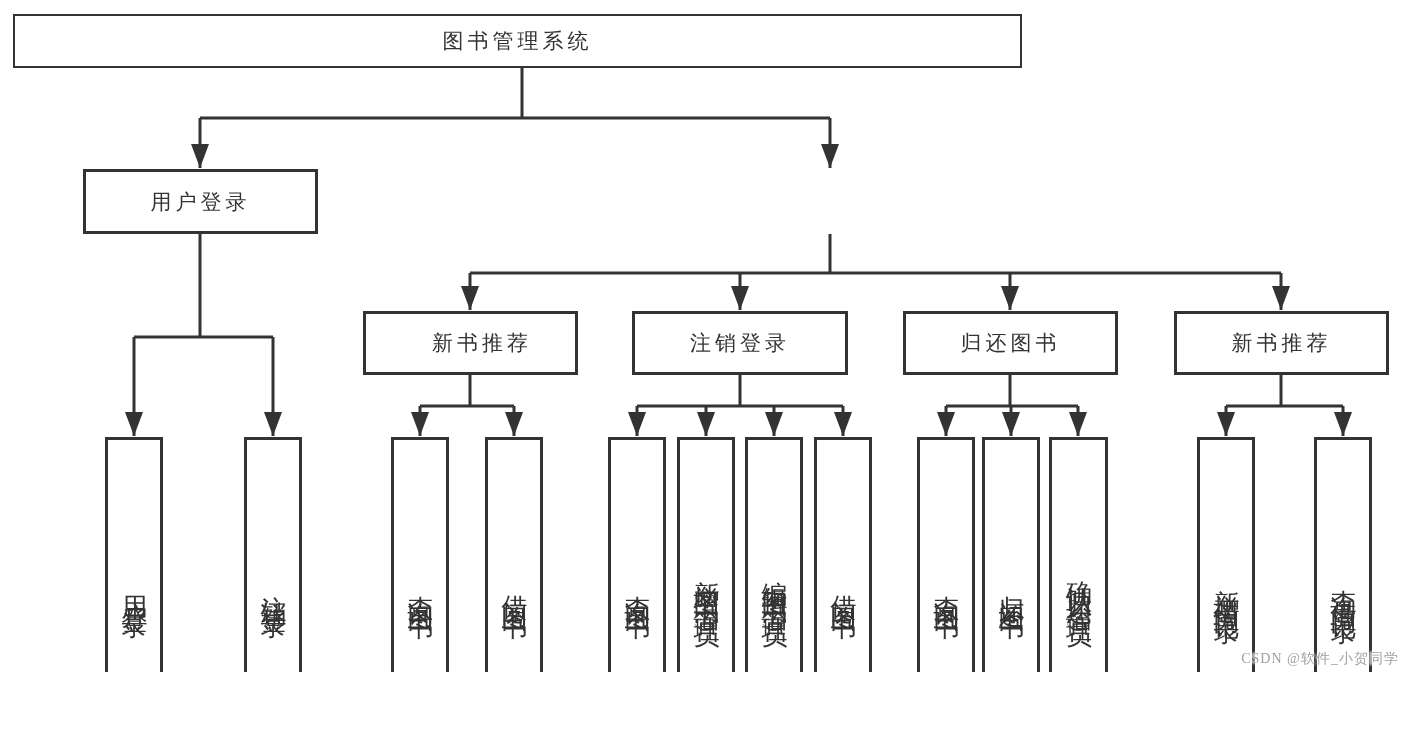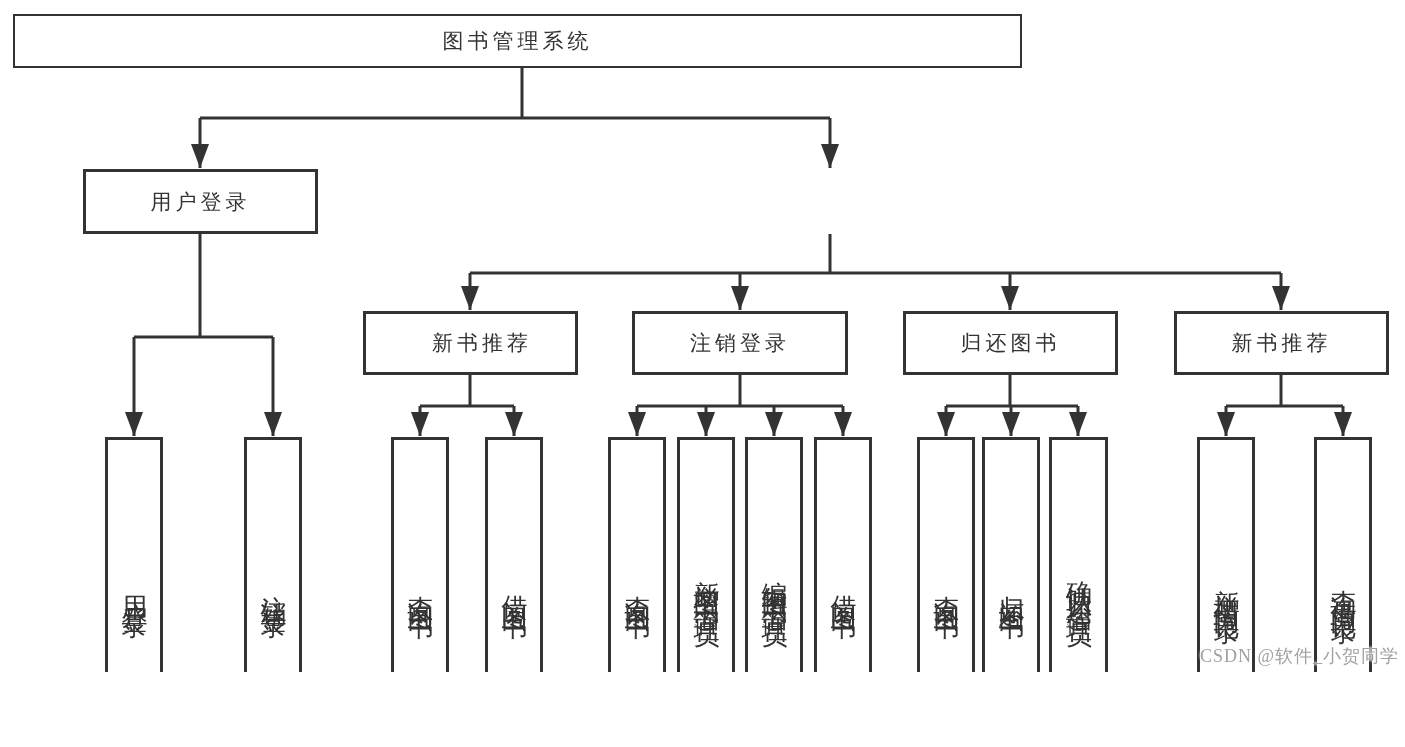--- a/index.html
+++ b/index.html
@@ -7,21 +7,21 @@
          font-family:Liberation Serif, serif;color:#333;}
   .wires{position:absolute;left:0;top:0;pointer-events:none;}
   .node{position:absolute;box-sizing:border-box;border:3px solid #333;background:#fff;
         display:flex;align-items:center;justify-content:center;
         font-size:21px;letter-spacing:4px;white-space:nowrap;}
   .node.root{border-width:2px;font-size:21px;}
   .leaf{position:absolute;box-sizing:border-box;border:3px solid #333;background:#fff;
         display:flex;align-items:center;justify-content:center;}
   .leaf .vtext{writing-mode:vertical-rl;text-orientation:mixed;font-size:26px;
         letter-spacing:6px;line-height:1;white-space:nowrap;}
-  .watermark{position:absolute;right:6px;bottom:4px;font-size:18px;letter-spacing:1px;
+  .watermark{position:absolute;right:6px;bottom:4px;font-size:14px;letter-spacing:1px;
         color:#a0a0a0;text-shadow:0 0 3px #fff,0 0 3px #fff,0 0 2px #fff;}
 </style>
 </head>
 <body>
 
 <div class="stage">
 
   <svg class="wires" width="1405" height="747" viewBox="0 0 1405 747">
     <defs>
       <marker id="arw" viewBox="0 0 12 9" refX="12" refY="4.5" markerWidth="24" markerHeight="18" markerUnits="userSpaceOnUse" orient="auto">

